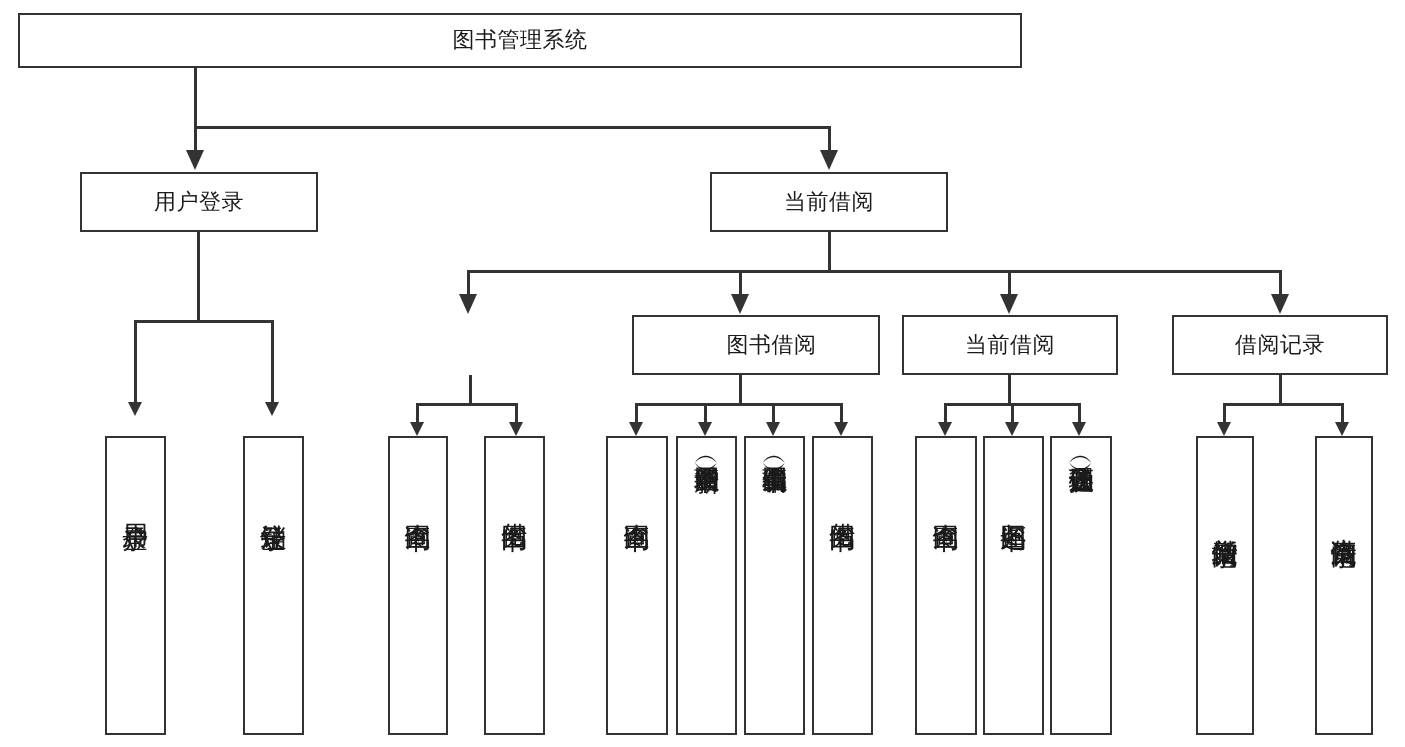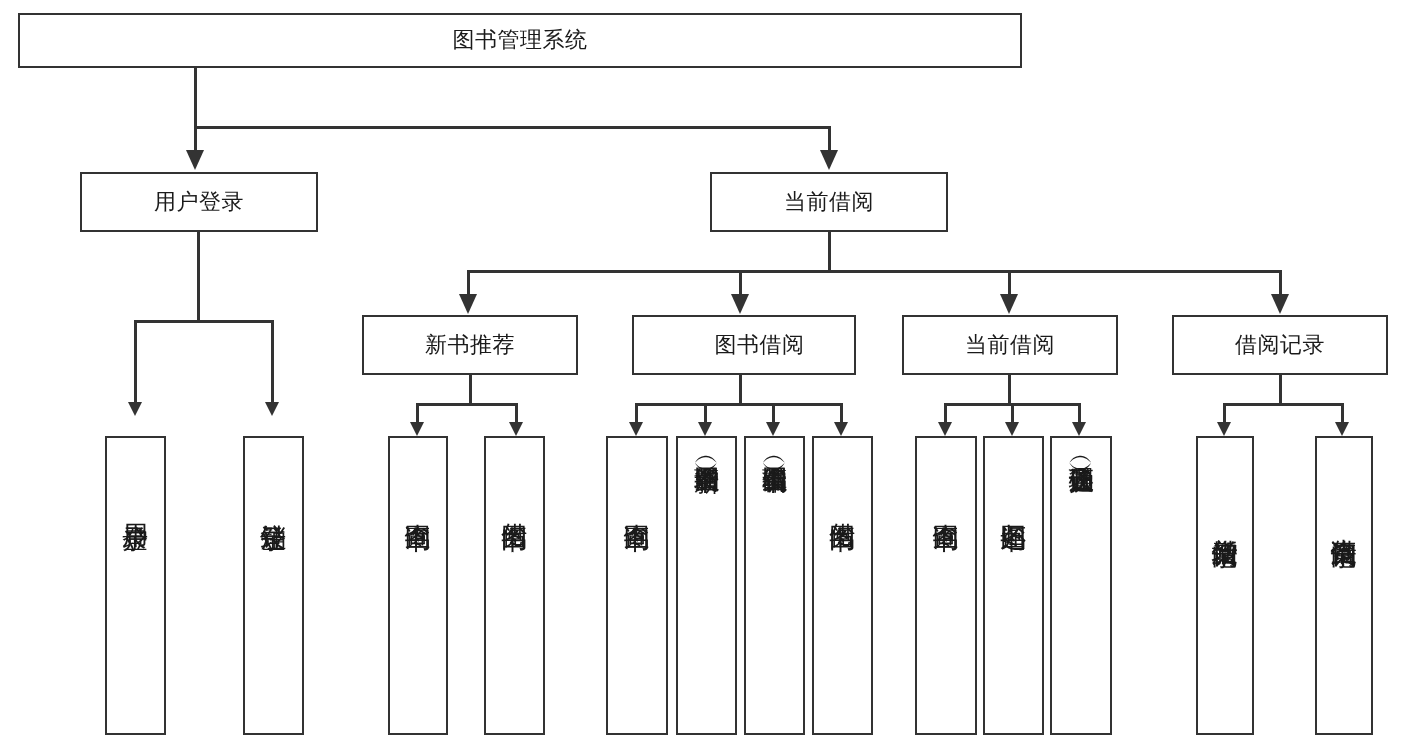--- a/index.html
+++ b/index.html
@@ -120,24 +120,21 @@
   <div class="ln h" style="left:467px;top:270px;width:815px;height:3px;"></div>
   <div class="ln v" style="left:467px;top:270px;width:3px;height:28px;"></div>
   <div class="arrow big" style="left:459px;top:294px;"></div>
   <div class="ln v" style="left:739px;top:270px;width:3px;height:28px;"></div>
   <div class="arrow big" style="left:731px;top:294px;"></div>
   <div class="ln v" style="left:1008px;top:270px;width:3px;height:28px;"></div>
   <div class="arrow big" style="left:1000px;top:294px;"></div>
   <div class="ln v" style="left:1279px;top:270px;width:3px;height:28px;"></div>
   <div class="arrow big" style="left:1271px;top:294px;"></div>
 
-  <div class="node h-node" id="n-new-book" style="left:362px;top:315px;width:216px;height:60px;">
-    <span class="lbl">新书推荐</span>
-  </div>
-  <div class="node h-node" id="n-book-borrow" style="left:632px;top:315px;width:224px;height:60px;padding-left:31px;">
+  <div class="node h-node" id="n-book-borrow" style="left:632px;top:315px;width:248px;height:60px;padding-left:31px;">
     <span class="lbl">图书借阅</span>
   </div>
   <div class="node h-node" id="n-current-borrow" style="left:902px;top:315px;width:216px;height:60px;">
     <span class="lbl">当前借阅</span>
   </div>
   <div class="node h-node" id="n-borrow-record" style="left:1172px;top:315px;width:216px;height:60px;">
     <span class="lbl">借阅记录</span>
   </div>
 
   <div class="ln v" style="left:469px;top:375px;width:3px;height:30px;"></div>

